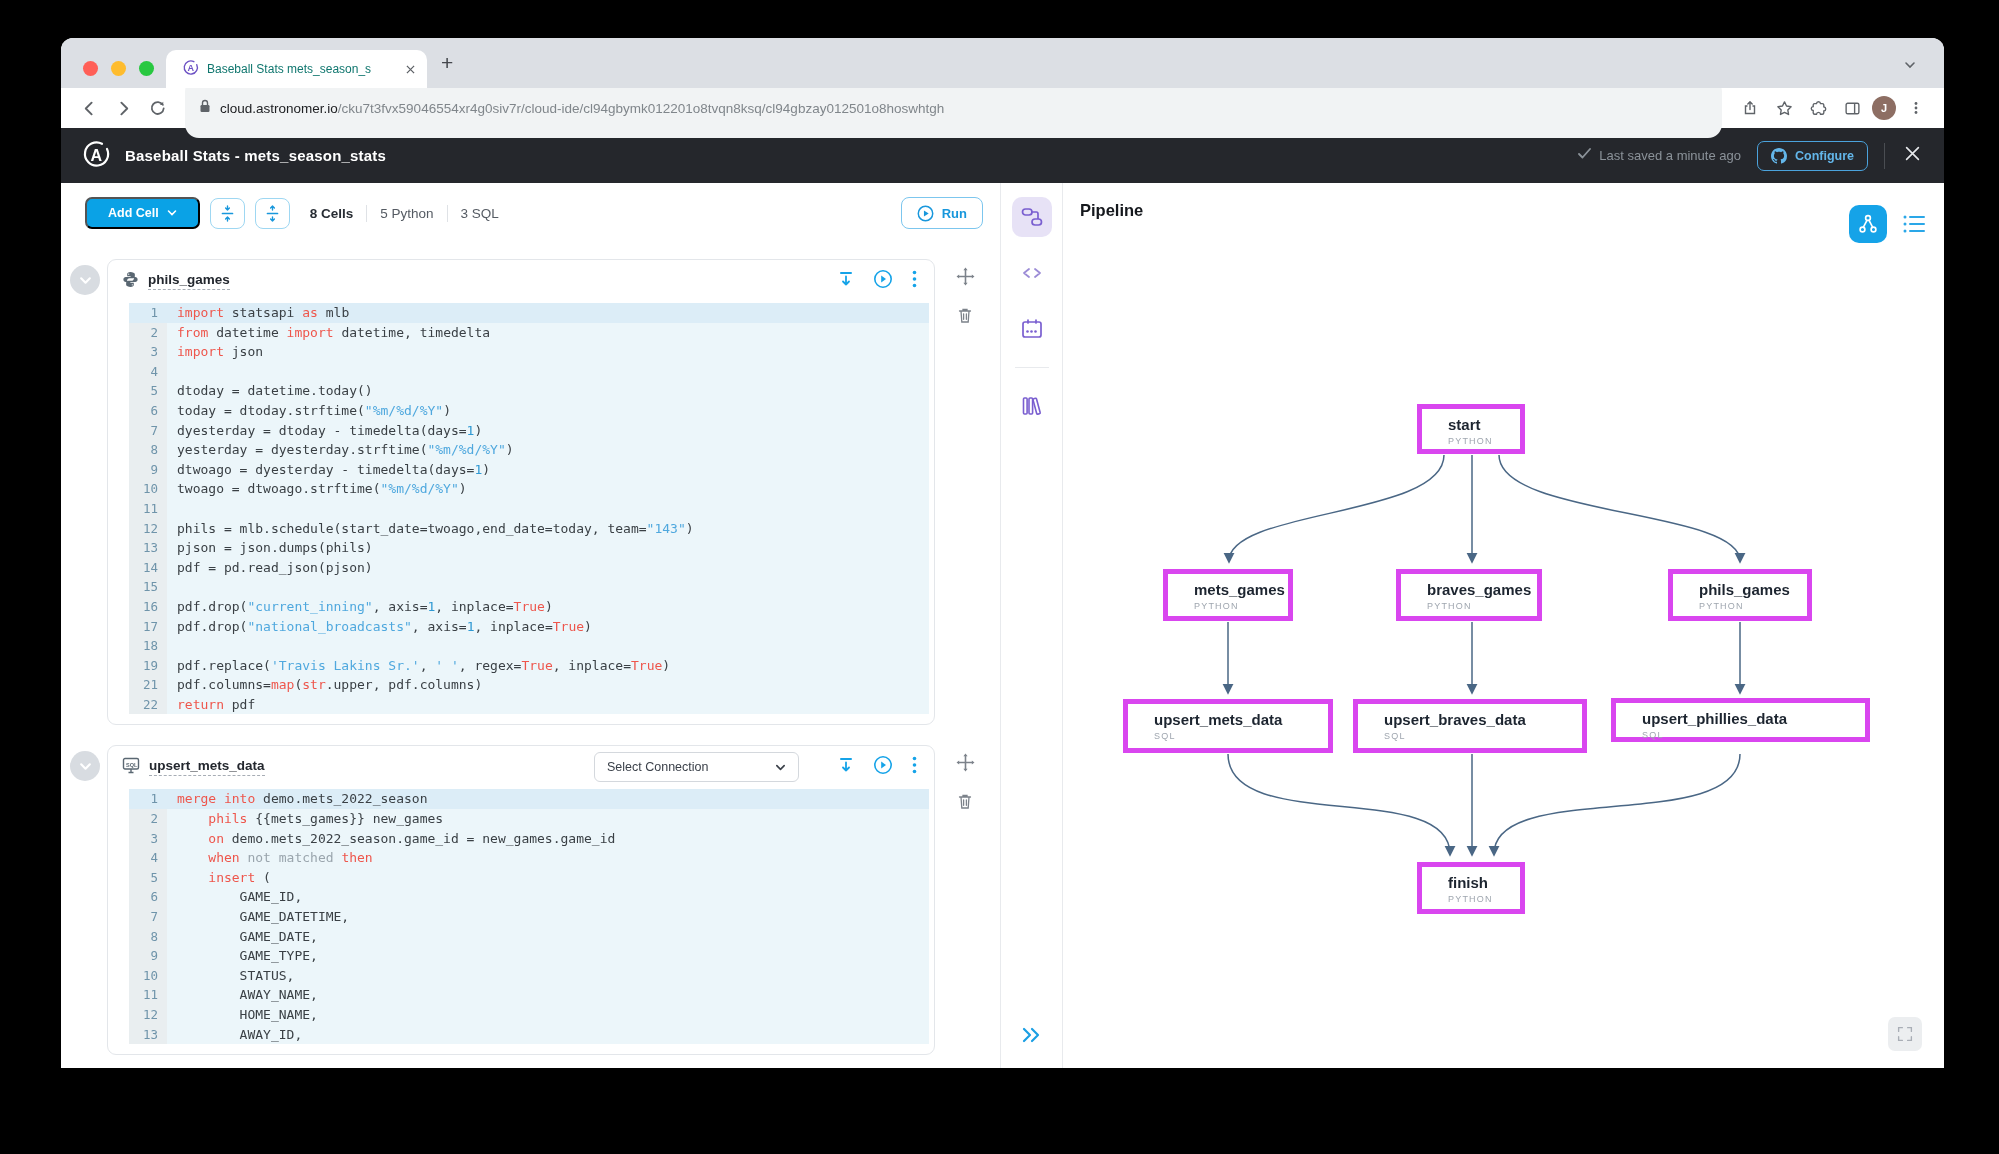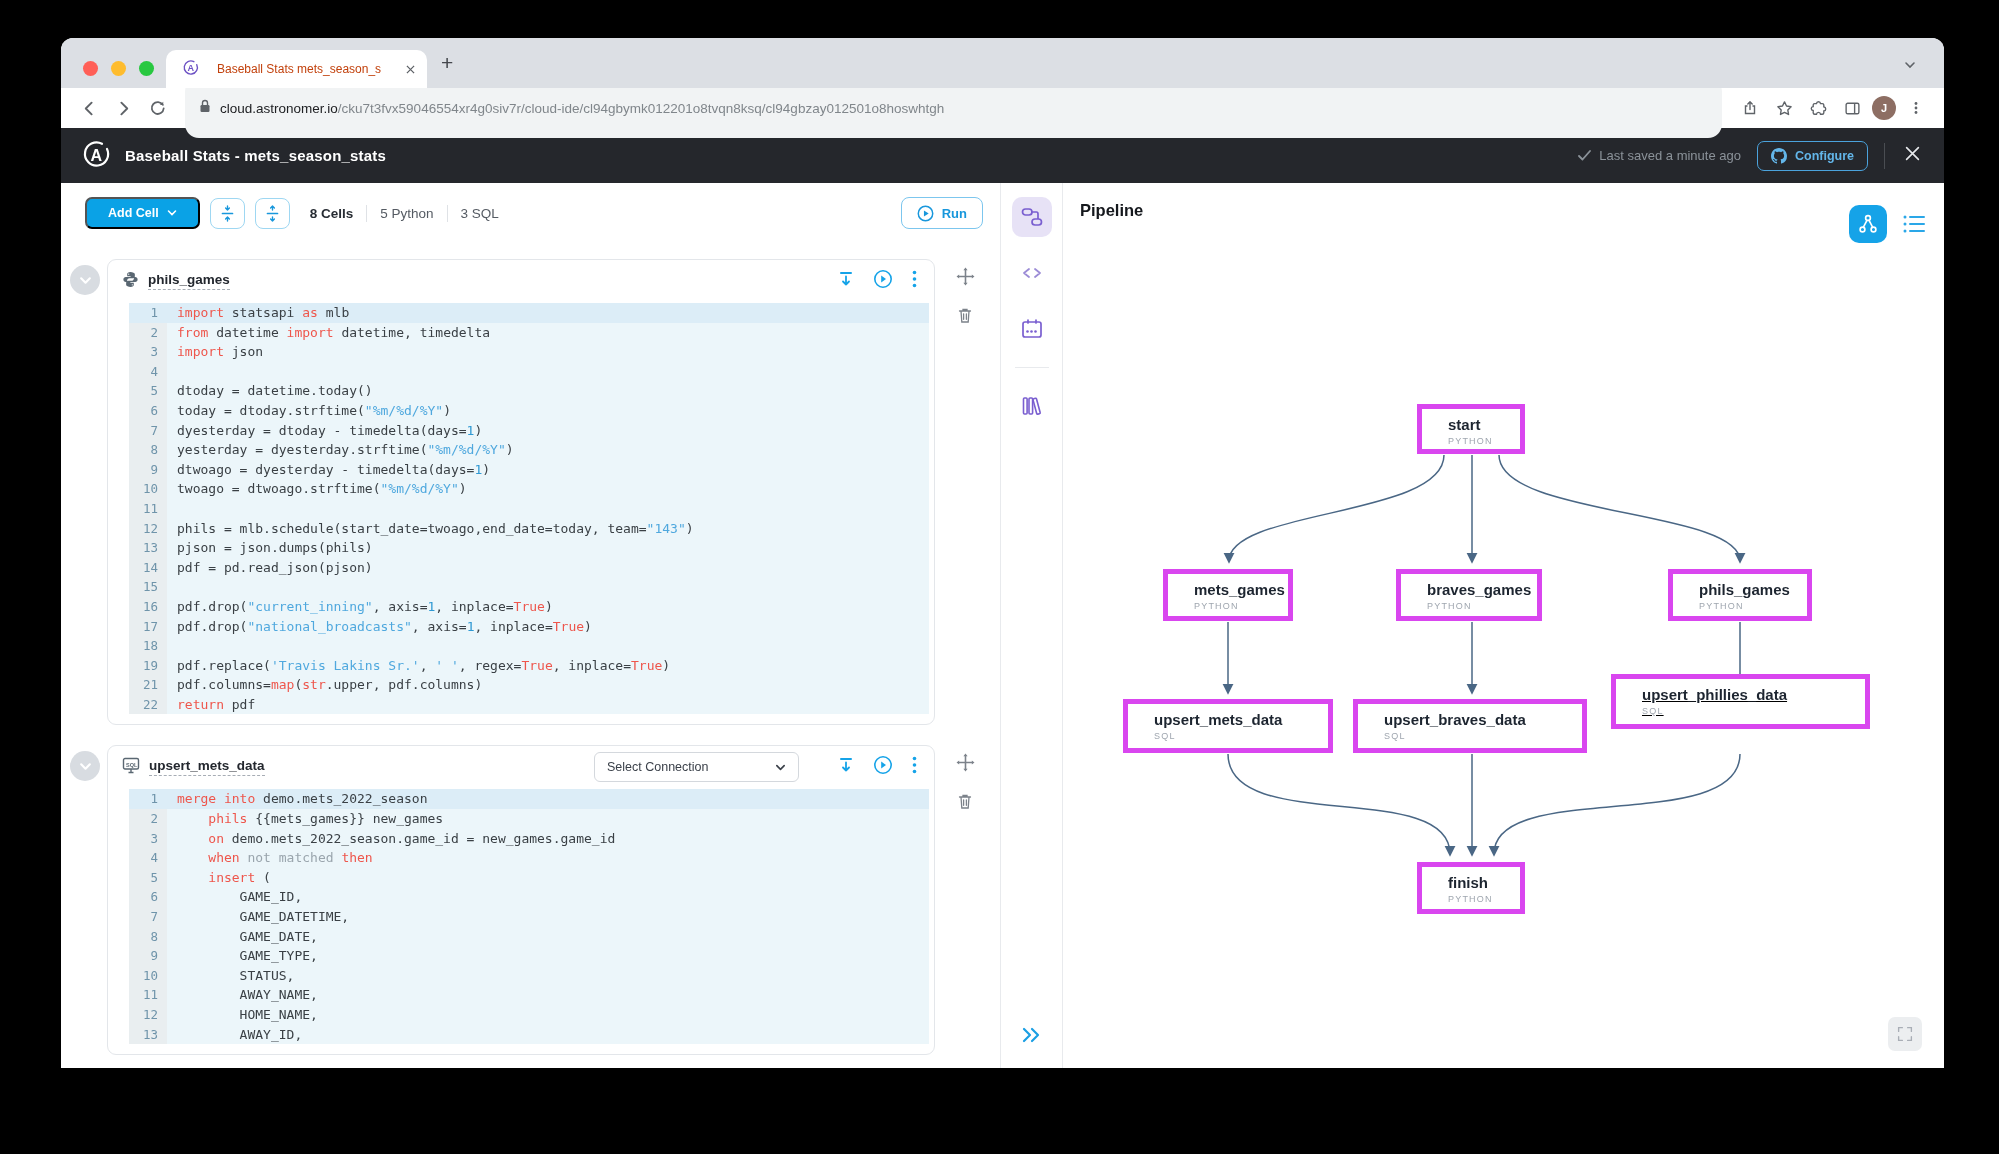--- a/index.html
+++ b/index.html
@@ -6,37 +6,37 @@
   body{width:1999px;height:1154px;background:#000;position:relative;font-family:"Liberation Sans",sans-serif;-webkit-font-smoothing:antialiased;}
   .window{position:absolute;left:61px;top:38px;width:1883px;height:1030px;border-radius:12px 12px 0 0;overflow:hidden;background:#fff;}
 
   
   .tabstrip{position:relative;height:50px;background:#dcdfe4;}
   .tl{position:absolute;top:23px;width:15px;height:15px;border-radius:50%;}
   .tl.red{left:22px;background:#ff5f57;}
   .tl.yellow{left:50px;background:#febc2e;}
   .tl.green{left:78px;background:#28c840;}
   .tab{position:absolute;left:105px;bottom:0;width:261px;height:38px;background:#fff;border-radius:10px 10px 0 0;display:flex;align-items:center;padding:0 10px 0 16px;box-sizing:border-box;}
-  .tab-title{font-size:12px;color:#c2410c;white-space:nowrap;overflow:hidden;flex:1;margin:0 18px;}
+  .tab-title{font-size:12px;color:#0f766e;white-space:nowrap;overflow:hidden;flex:1;margin:0 8px;}
   .tab-close{color:#5f6368;font-size:13px;line-height:1;padding:2px;}
   .newtab{position:absolute;left:380px;top:14px;color:#44474c;font-size:21px;line-height:21px;}
   .strip-chev{position:absolute;right:28px;top:19px;}
   .navbar{height:40px;background:#fff;display:flex;align-items:center;padding:0 14px;box-sizing:border-box;gap:6px;}
   .nav-ic{width:28px;height:28px;display:flex;align-items:center;justify-content:center;flex:none;}
   .urlbar{flex:1;height:28px;margin:0 8px;background:#f1f3f4;border-radius:14px;display:flex;align-items:center;padding:16px 14px;gap:9px;overflow:hidden;}
   .url{font-size:13.5px;white-space:nowrap;}
   .url .dom{color:#202124;}
   .url .path{color:#80868b;}
   .avatar{width:24px;height:24px;border-radius:50%;background:#8d6e63;color:#fff;font-size:11px;font-weight:bold;display:flex;align-items:center;justify-content:center;}
 
   
   .appheader{height:55px;background:#25272c;display:flex;align-items:center;padding:0 20px;box-sizing:border-box;gap:14px;}
   .apptitle{color:#fff;font-size:15px;font-weight:bold;letter-spacing:.2px;}
   .hd-right{margin-left:auto;display:flex;align-items:center;gap:16px;}
-  .saved{color:#8b9299;font-size:13px;display:flex;align-items:center;gap:8px;}
+  .saved{color:#8b9299;font-size:13px;display:flex;align-items:flex-start;gap:8px;}
   .cfg-btn{display:flex;align-items:center;gap:8px;border:1px solid #4ba3dd;border-radius:7px;padding:6px 13px;color:#63b6ea;font-size:12.5px;font-weight:bold;background:transparent;}
   .hd-sep{width:1px;height:26px;background:#4a4d52;}
   .hd-close{color:#e7e9ec;font-size:17px;padding:0 4px;}
 
   
   .main{display:flex;height:885px;overflow:hidden;background:#fff;}
   .notebook{width:939px;flex:none;overflow:hidden;}
   .rail{width:63px;flex:none;border-left:1px solid #e8eaed;border-right:1px solid #e8eaed;box-sizing:border-box;position:relative;display:flex;flex-direction:column;align-items:center;padding-top:14px;gap:16px;}
   .pipeline{flex:1;position:relative;background:#fff;}
 
@@ -577,21 +577,21 @@
             <div class="nt">PYTHON</div>
           </div>
           <div class="dag-node" style="left: 60px; top: 516px; width: 210px; height: 54px;">
             <div class="nl">upsert_mets_data</div>
             <div class="nt">SQL</div>
           </div>
           <div class="dag-node" style="left: 290px; top: 516px; width: 234px; height: 54px;">
             <div class="nl">upsert_braves_data</div>
             <div class="nt">SQL</div>
           </div>
-          <div class="dag-node" style="left: 548px; top: 491px; width: 259px; height: 55px; text-decoration: underline;">
+          <div class="dag-node" style="left: 548px; top: 515px; width: 259px; height: 44px;">
             <div class="nl">upsert_phillies_data</div>
             <div class="nt">SQL</div>
           </div>
           <div class="dag-node" style="left: 354px; top: 679px; width: 108px; height: 52px;">
             <div class="nl">finish</div>
             <div class="nt">PYTHON</div>
           </div>
         </div>
 
       <span class="pl-expand">

